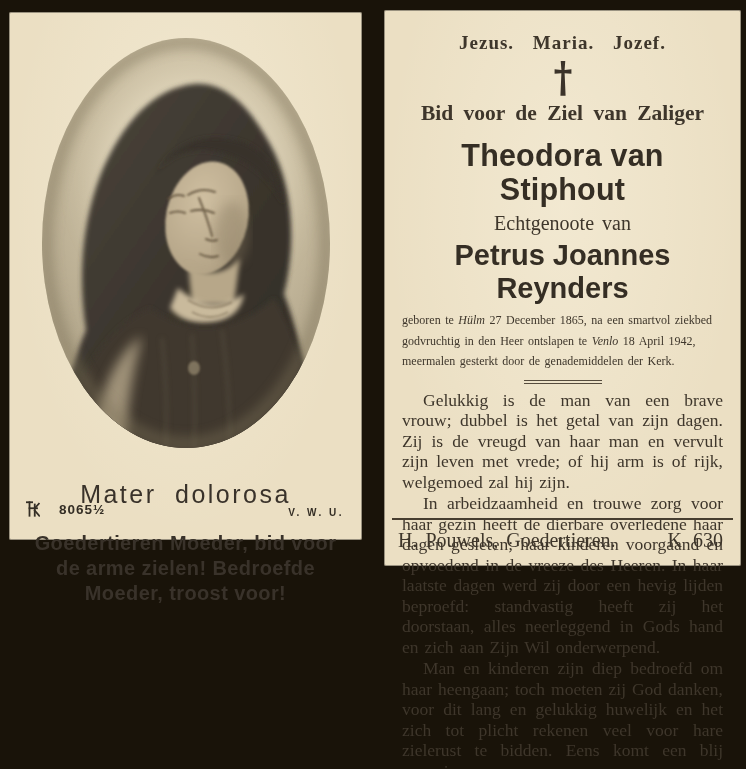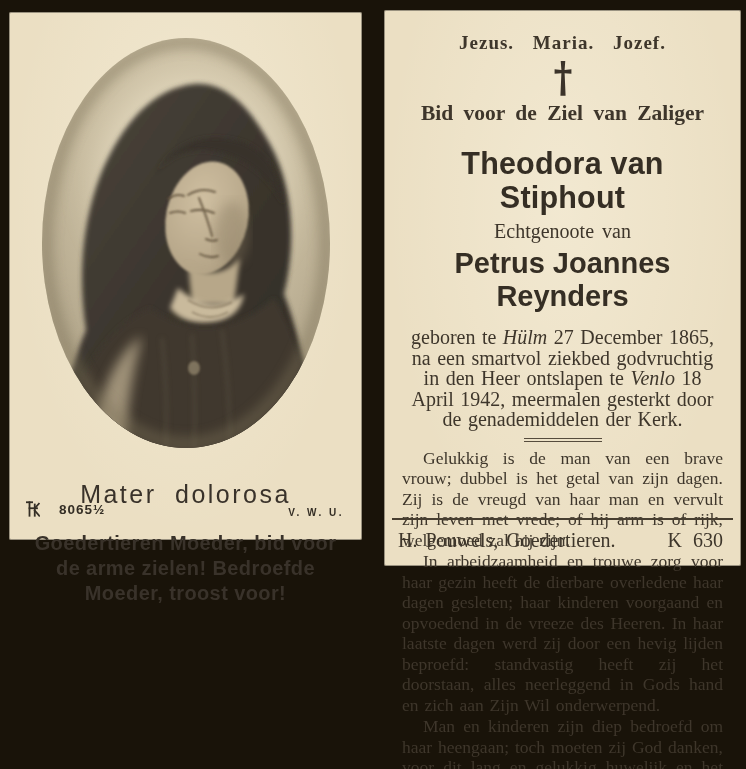--- a/index.html
+++ b/index.html
@@ -50,31 +50,31 @@
   
   .card-right .content{padding:14px 18px 56px 18px;text-align:center;}
   .invocation{
     font-weight:700;font-size:19px;letter-spacing:1px;word-spacing:13px;
     margin-top:8px;
   }
   .cross-row{margin:5px auto 2px auto;height:40px;display:flex;justify-content:center;align-items:center;}
   .intro{font-weight:700;font-size:21.5px;word-spacing:5px;margin-top:2px;}
   .deceased-name{
     font-family:"Liberation Sans", sans-serif;font-weight:700;
-    font-size:30.5px;line-height:34px;margin-top:20px;color:#352e24;
+    font-size:30.5px;line-height:34px;margin-top:12px;color:#352e24;
     letter-spacing:.2px;
   }
   .relation{font-size:20px;margin-top:6px;word-spacing:3px;}
   .spouse-name{
     font-family:"Liberation Sans", sans-serif;font-weight:700;
     font-size:29px;line-height:33px;margin-top:4px;color:#352e24;
   }
   .vitals{
-    font-size:20px;line-height:20.5px;margin-top:14px;
-    text-align:center;word-spacing:1.5px;
+    font-size:12px;line-height:20.5px;margin-top:5px;
+    text-align:left;word-spacing:1.5px;
   }
   .vitals .it{font-style:italic;}
   .divider{
     width:78px;margin:8px auto 6px auto;height:4px;
     border-top:1.5px solid #564c3d;border-bottom:1px solid #564c3d;
   }
   .body-p{
     font-size:17.5px;line-height:20.5px;text-align:justify;
     text-indent:1.2em;word-spacing:1.5px;margin-top:1px;
   }

